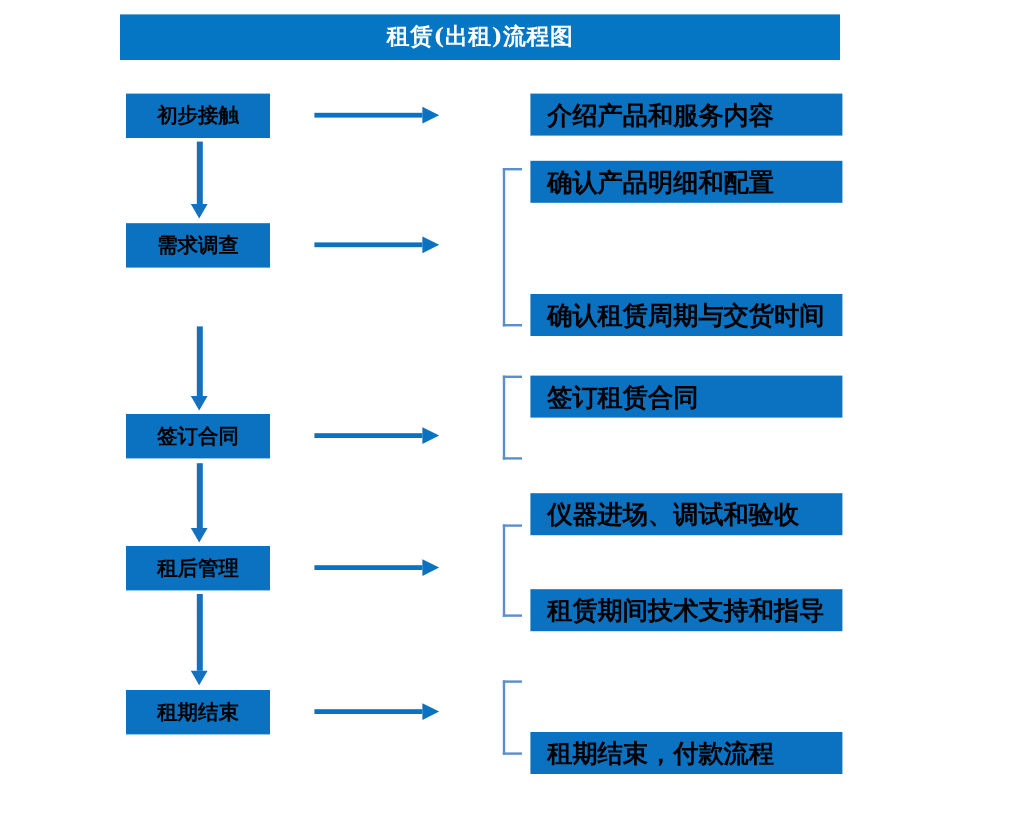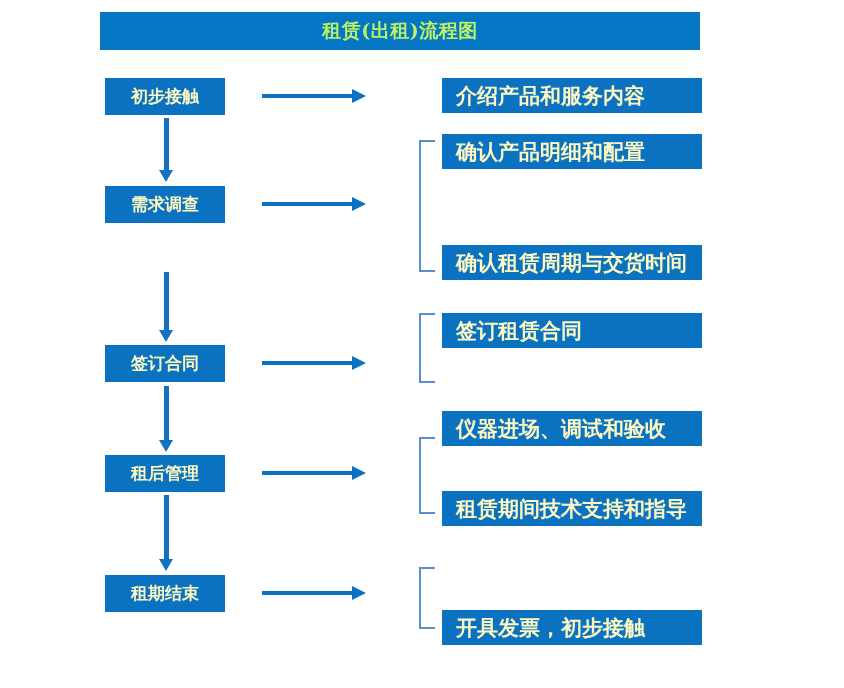--- a/index.html
+++ b/index.html
@@ -26,33 +26,33 @@
     top: 12px;
     width: 600px;
     height: 38px;
     background: #0476C4;
     display: flex;
     align-items: center;
     justify-content: center;
     box-sizing: border-box;
   }
   .title-bar .title-text {
-    color: #bef264;
+    color: #ffffff;
     font-size: 19px;
     font-weight: bold;
     letter-spacing: 0.5px;
     font-family: "DejaVu Serif", "Liberation Serif", serif;
     white-space: nowrap;
   }
 
   
   .box {
     position: absolute;
     background: #0A72C0;
-    color: #fef9c3;
+    color: #000000;
     font-weight: bold;
     font-family: "DejaVu Serif", "Liberation Serif", serif;
     display: flex;
     align-items: center;
     box-sizing: border-box;
     white-space: nowrap;
   }
   .stage-box {
     left: 105px;
     width: 120px;
@@ -209,16 +209,16 @@
   <div class="box detail-box" style="top:313px;">
       <span>签订租赁合同</span>
     </div>
   <div class="box detail-box" style="top:411px;">
       <span>仪器进场、调试和验收</span>
     </div>
   <div class="box detail-box" style="top:491px;">
       <span>租赁期间技术支持和指导</span>
     </div>
   <div class="box detail-box" style="top:610px;">
-      <span>开具发票，初步接触</span>
+      <span>租期结束，付款流程</span>
     </div>
 
 </div>
 
 </body></html>

